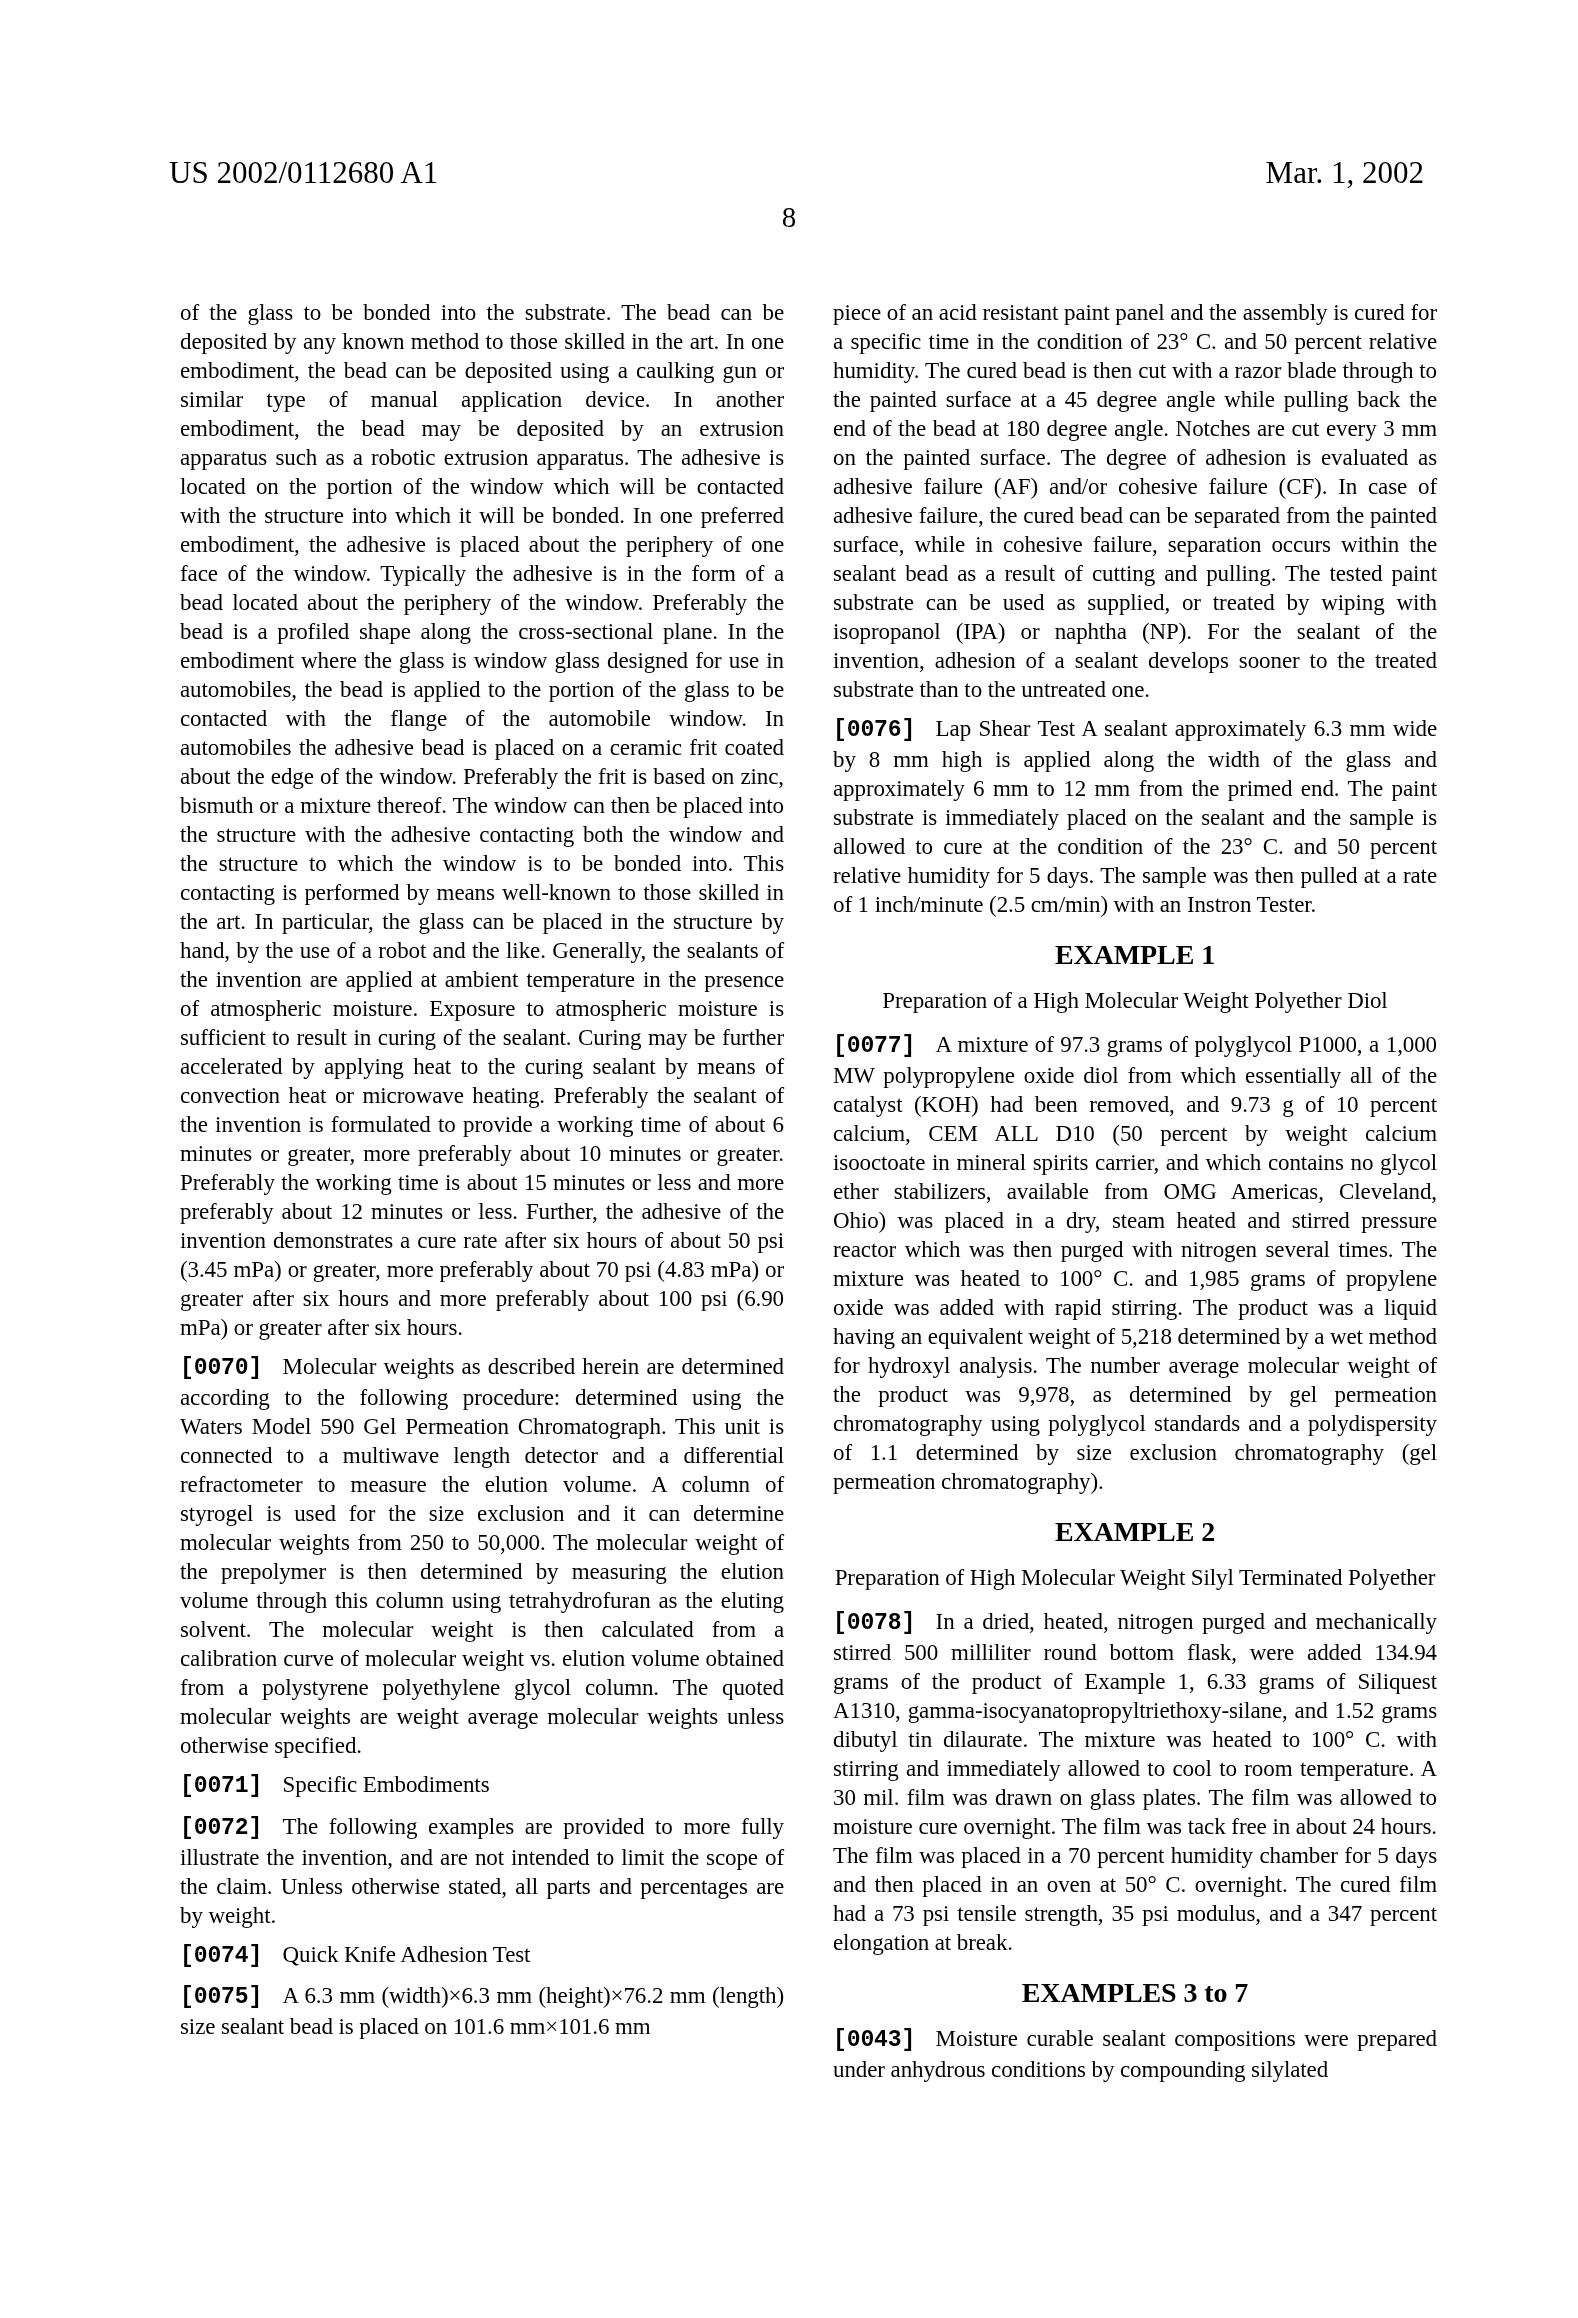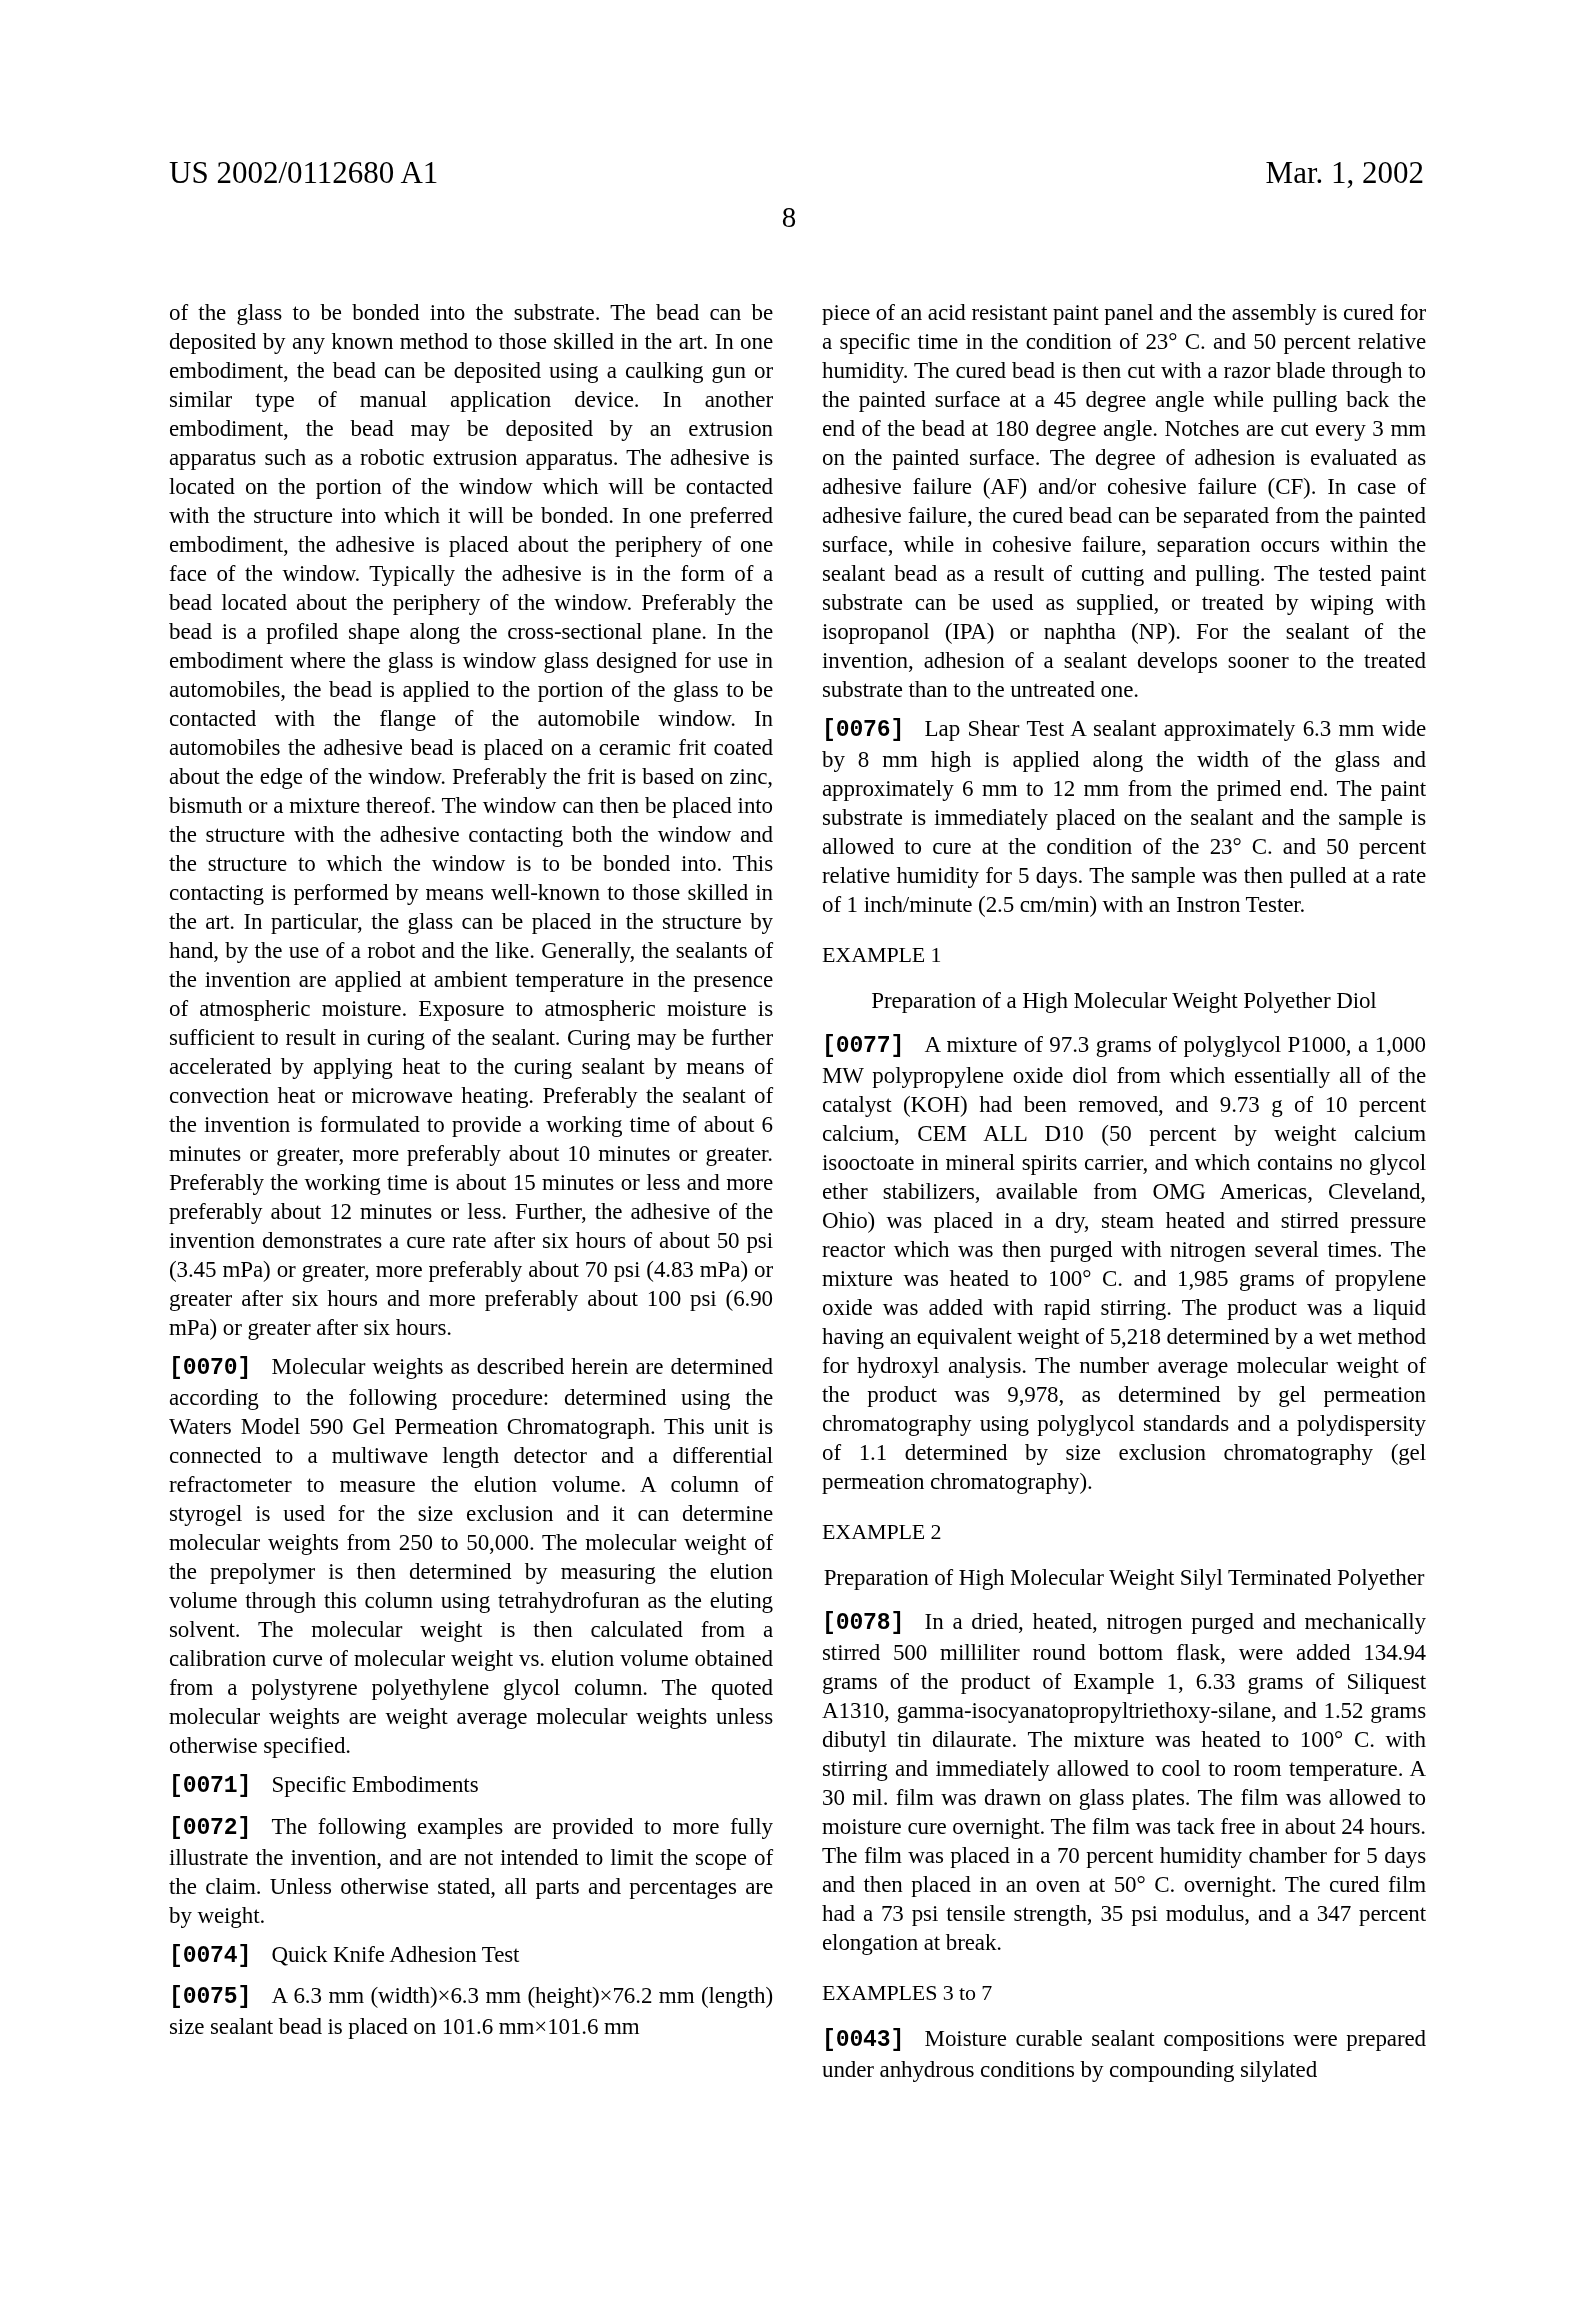--- a/index.html
+++ b/index.html
@@ -32,21 +32,21 @@
     position: absolute;
     top: 201px;
     left: 0;
     width: 100%;
     text-align: center;
     font-size: 29px;
   }
   .columns {
     position: absolute;
     top: 298px;
-    left: 169px;
+    left: 180px;
     width: 1257px;
     display: flex;
     column-gap: 49px;
   }
   .col {
     width: 604px;
     flex: 0 0 604px;
   }
   .col p {
     margin: 0 0 10.2px 0;
@@ -58,24 +58,25 @@
   .col p.last {
     margin-bottom: 0;
   }
   .tag {
     font-weight: bold;
     padding-right: 20.4px;
     font-family: Liberation Mono, monospace;
   }
   .heading {
     margin: 20.4px 0 17.7px 0;
-    font-size: 22px;
+    font-size: 28px;
     line-height: 29px;
-    text-align: left;
+    text-align: center;
     letter-spacing: -0.1px;
+    font-weight: bold;
   }
   .subheading {
     margin: 0 0 15px 0;
     font-size: 23px;
     line-height: 29px;
     text-align: center;
     letter-spacing: -0.1px;
   }
 </style>
 </head>

